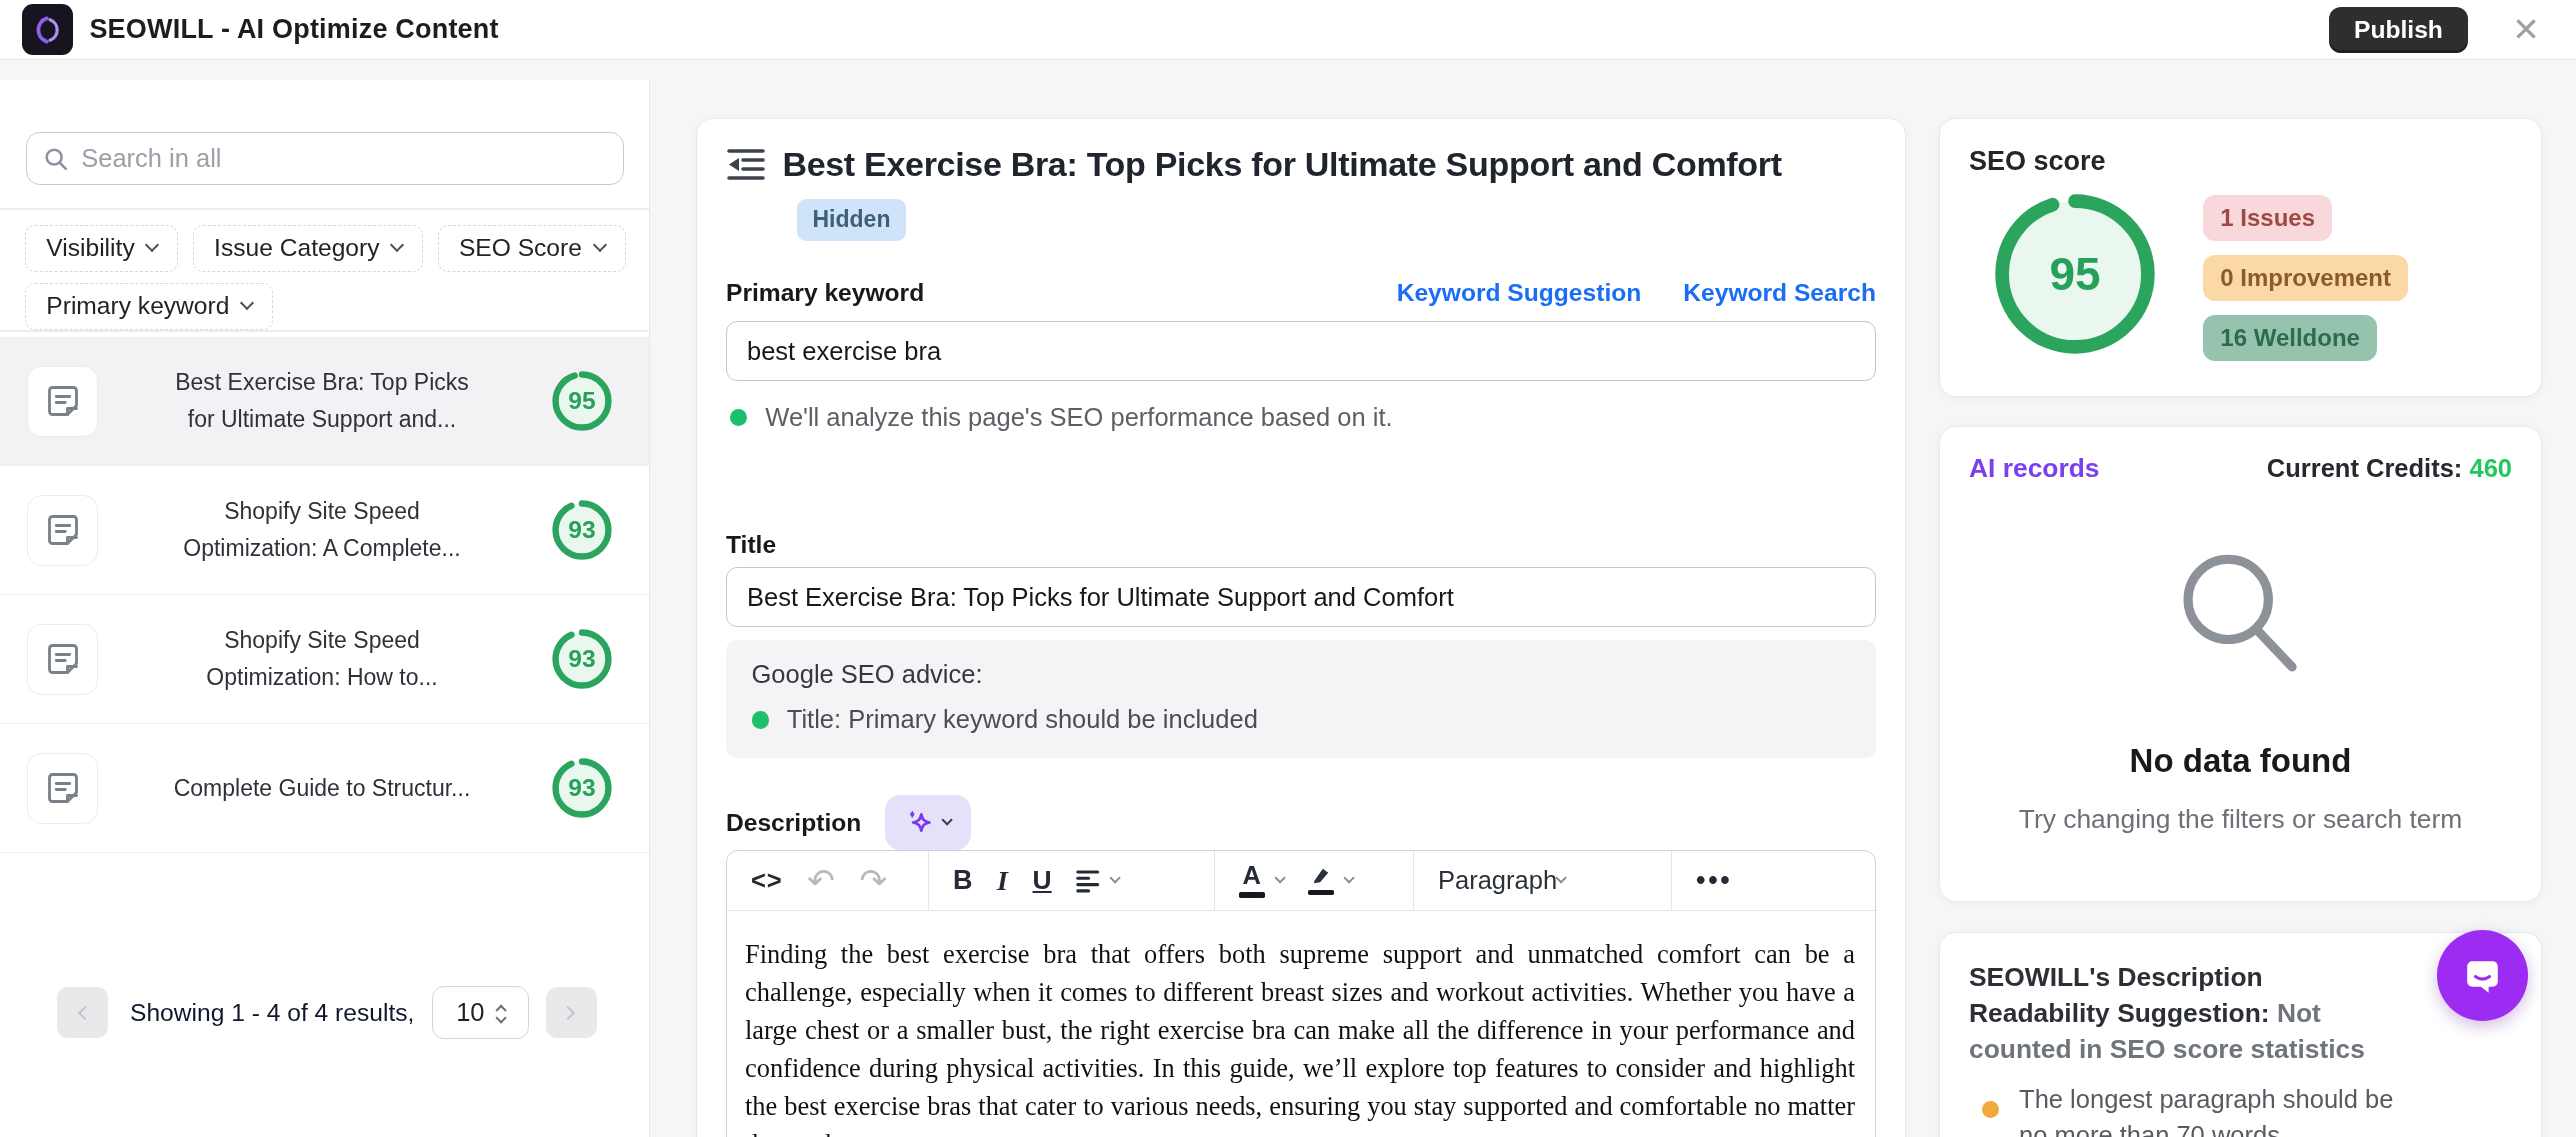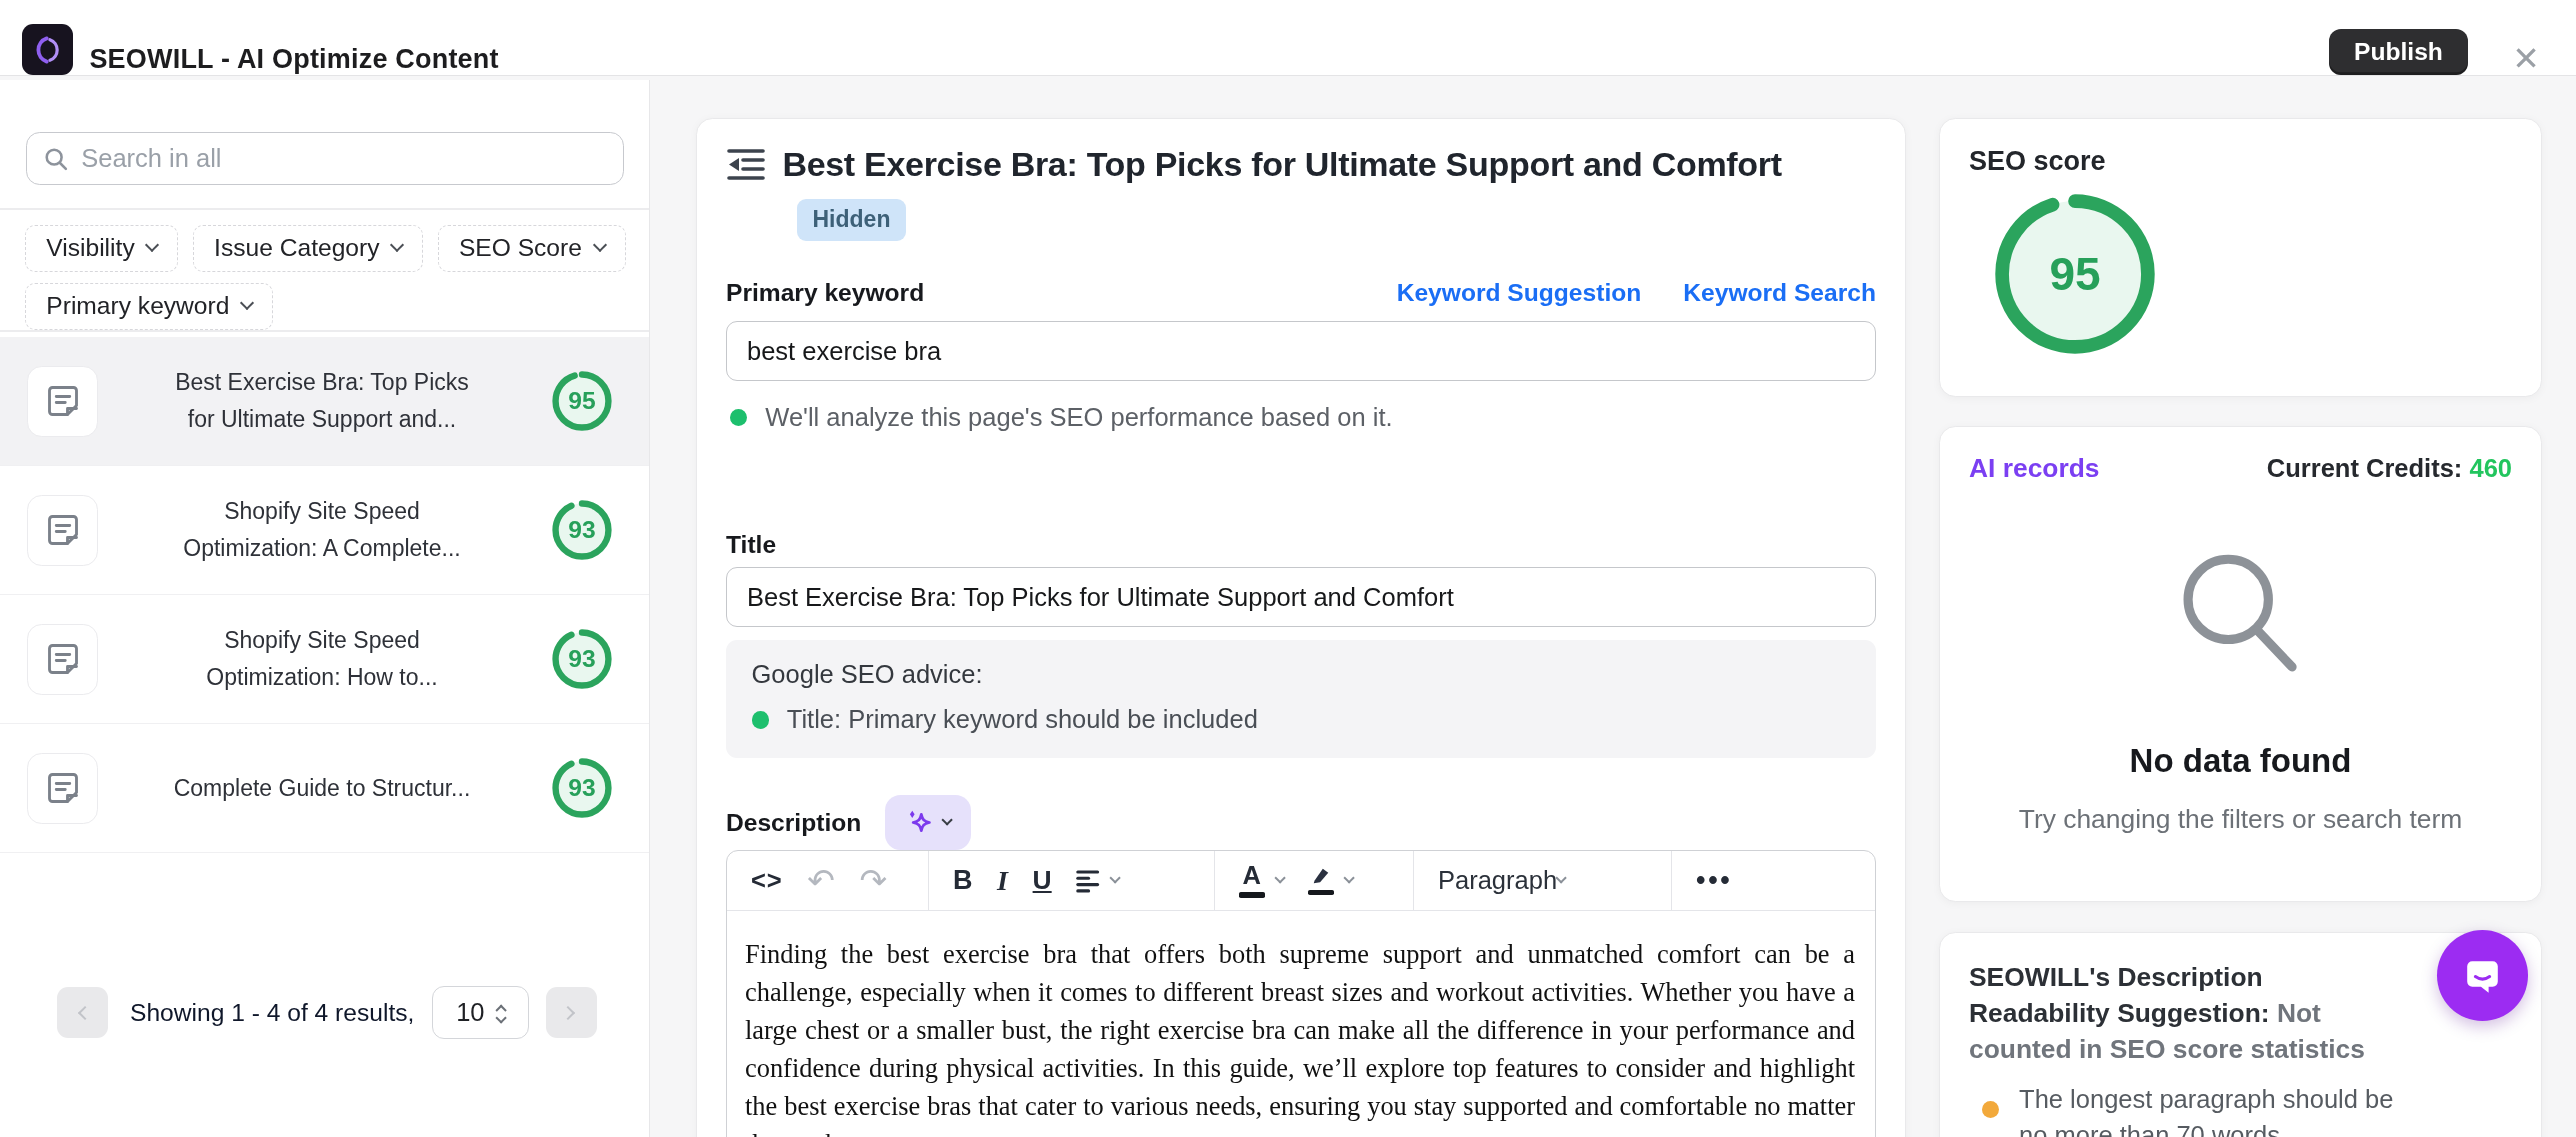--- a/index.html
+++ b/index.html
@@ -1,22 +1,22 @@
 <!DOCTYPE html>
 <html style="font-size:14.6px"><head>
 <meta charset="utf-8">
 <style>
   * { margin:0; padding:0; box-sizing:border-box; }
   html,body { width:2576px; height:1138px; }
   body { font-family:"Liberation Sans", sans-serif; background:#f6f6f7; }
   #app { position:relative; width:2576px; height:1138px; overflow:hidden; background:#f6f6f7; }
 
   
-  .hdr { position:absolute; top:0; left:0; width:2576px; height:76px; background:#fff;
-         border-bottom:1.8px solid #e4e4e6; display:flex; align-items:flex-end; padding:0 36px 0 22px; z-index:5; }
+  .hdr { position:absolute; top:0; left:0; width:2576px; height:60px; background:#fff;
+         border-bottom:1.8px solid #e4e4e6; display:flex; align-items:center; padding:0 36px 0 22px; z-index:5; }
   .logo { width:51px; height:51px; border-radius:11px; background:#17131f; display:flex; align-items:center; justify-content:center; }
   .hdr-title { margin-left:16.4px; font-size:27px; font-weight:700; color:#1d1d1f; letter-spacing:0.2px; }
   .hdr-spacer { flex:1; }
   .publish-btn { height:46px; padding:0 25.5px; background:#2e2e30; color:#fff; font-size:24.6px; font-weight:600;
                  border:none; border-radius:12px; box-shadow:inset 0 -2.7px 0 rgba(0,0,0,.35); cursor:pointer; font-family:inherit; }
   .close-x { margin-left:44px; font-size:33px; color:#9ba0a6; cursor:pointer; line-height:1; }
 
   
   .panel { position:absolute; top:80px; left:0; width:650px; height:1057px; background:#fff; border-right:1.8px solid #e7e7e9;padding-left:43px; }
   .search-row { position:absolute; top:52px; left:25.5px; right:25.5px; height:53px; border:1.8px solid #c7c9ce; border-radius:13.7px;
@@ -373,20 +373,25 @@
   <div class="card score-card">
     <div class="r-h">SEO score</div>
     <div class="score-body">
       <div class="big-ring">
         <svg width="164" height="164" viewBox="0 0 180 180">
           <circle cx="90" cy="90" r="80" fill="#e9f7ef"></circle>
           <circle class="arc" cx="90" cy="90" r="80" fill="none" stroke="#2ba45d" stroke-width="15" stroke-linecap="round" pathLength="100" transform="rotate(-90 90 90)" stroke-dasharray="95 100"></circle>
         </svg>
         <div class="big-num">95</div>
       </div>
+      <div class="badge-col">
+        <span class="pill issues">1 Issues</span>
+        <span class="pill improve">0 Improvement</span>
+        <span class="pill welldone">16 Welldone</span>
+      </div>
     </div>
   </div>
 
   <div class="card ai-card">
     <div class="ai-hrow">
       <span class="ai-title">AI records</span>
       <span class="credits"><span>Current Credits: </span><b>460</b></span>
     </div>
     <div class="mag-wrap">
       <svg width="146" height="146" viewBox="0 0 160 160">

